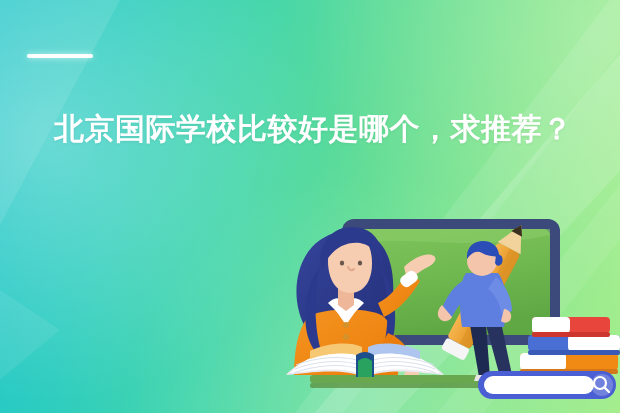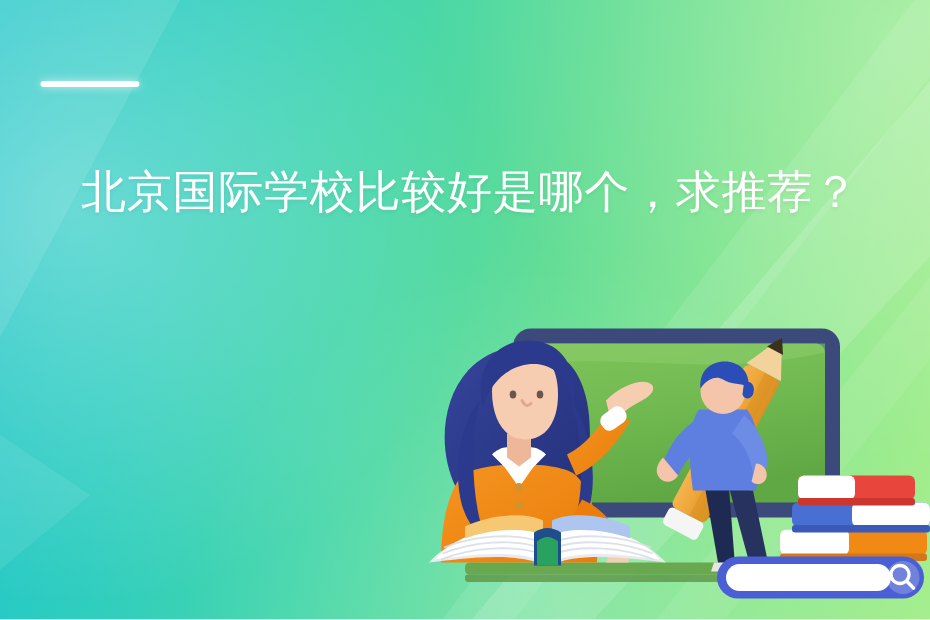--- a/index.html
+++ b/index.html
@@ -49,21 +49,21 @@
   }
 
   
   .headline {
     position: absolute;
     left: 54px;
     top: 100px;
     width: 520px;
     color: #ffffff;
     font-size: 30px;
-    font-weight: 400;
+    font-weight: 700;
     line-height: 57px;
     letter-spacing: 0.5px;
     text-shadow: 0 1px 3px rgba(0,0,0,0.07);
     white-space: pre-wrap;
   }
 
   
   .illustration {
     position: absolute;
     left: 280px;

